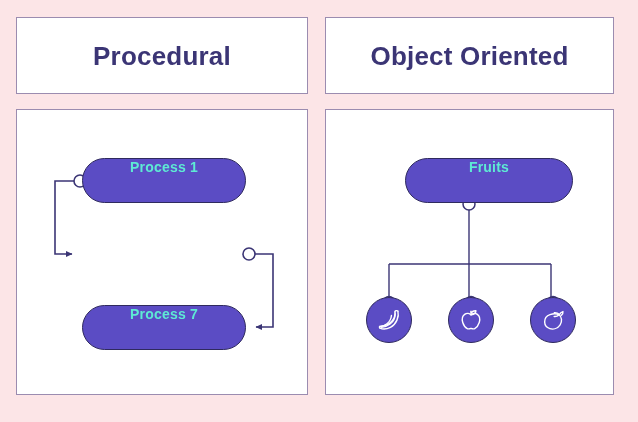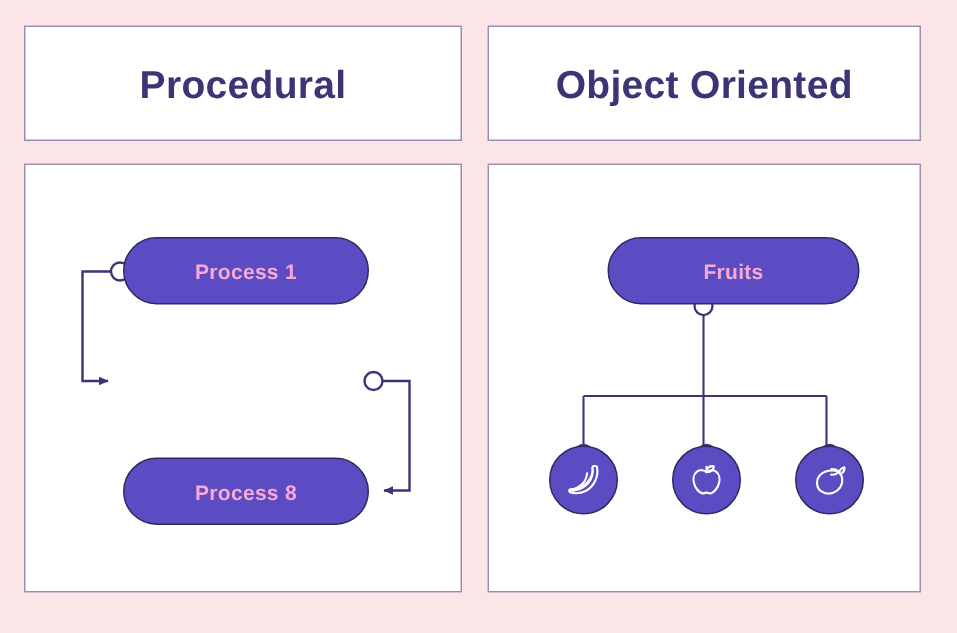--- a/index.html
+++ b/index.html
@@ -45,24 +45,23 @@
   #body-left    { left: 16px;  top: 109px; width: 292px; height: 286px; }
   #body-right   { left: 325px; top: 109px; width: 289px; height: 286px; }
 
   
   .pill {
     position: absolute;
     background: #5b4cc4;
     border: 1.5px solid #2f2a5e;
     border-radius: 999px;
     display: flex;
-    align-items: center;
     justify-content: center;
     box-sizing: border-box;
-    color: #f9a8d4;
+    color: #5eead4;
     font-size: 14px;
     font-weight: bold;
     letter-spacing: 0.2px;
     white-space: nowrap;
   }
 
   #pill-process-1 { left: 82px; top: 158px; width: 164px; height: 45px; }
   #pill-process-2 { left: 82px; top: 232px; width: 164px; height: 45px; }
   #pill-process-3 { left: 82px; top: 305px; width: 164px; height: 45px; }
   #pill-fruits    { left: 405px; top: 158px; width: 168px; height: 45px; }
@@ -121,21 +120,21 @@
     <path d="M252,254 L273,254 L273,327 L256,327" fill="none" stroke="#3b3575" stroke-width="1.6" marker-end="url(#arrow-left)"></path>
 
     <circle cx="80" cy="181" r="6" fill="#ffffff" stroke="#3b3575" stroke-width="1.6"></circle>
     <circle cx="249" cy="254" r="6" fill="#ffffff" stroke="#3b3575" stroke-width="1.6"></circle>
   </svg>
 
   <div class="pill" id="pill-process-1">
     <span>Process 1</span>
   </div>
   <div class="pill" id="pill-process-3">
-    <span>Process 8</span>
+    <span>Process 7</span>
   </div>
 
   <div class="panel header-panel" id="header-right">
     <div class="header-title">Object Oriented</div>
   </div>
 
   <div class="panel" id="body-right"></div>
 
   <svg class="connectors" viewBox="0 0 638 422" xmlns="http://www.w3.org/2000/svg">
 

